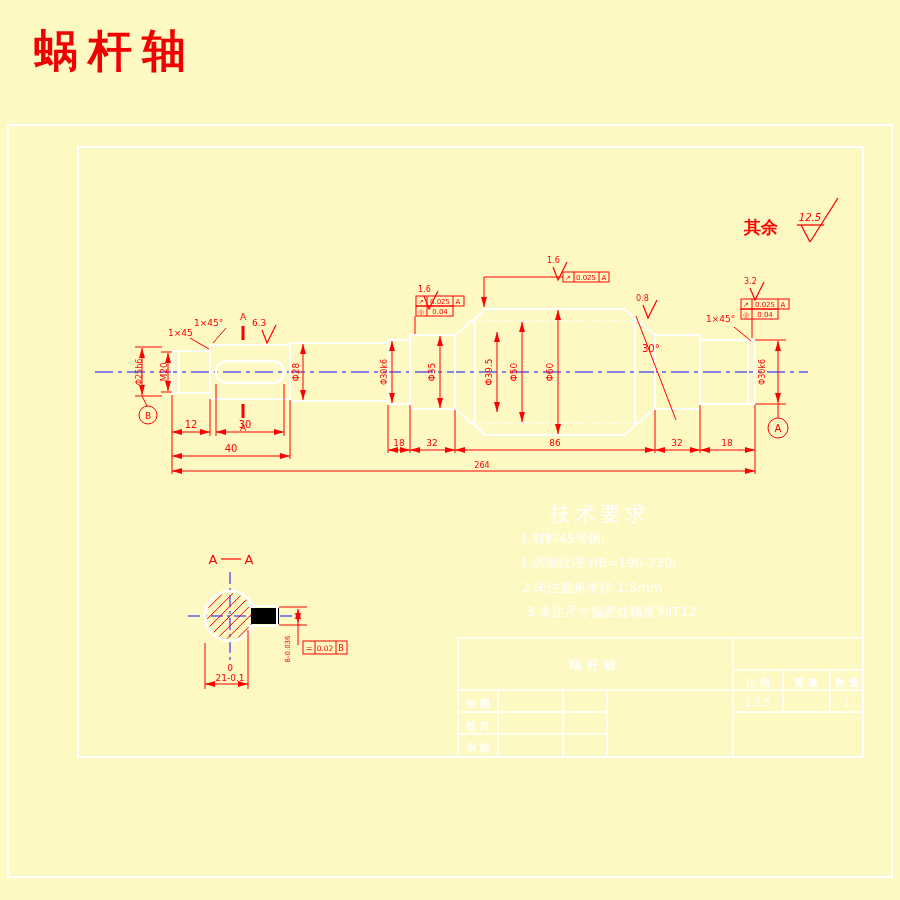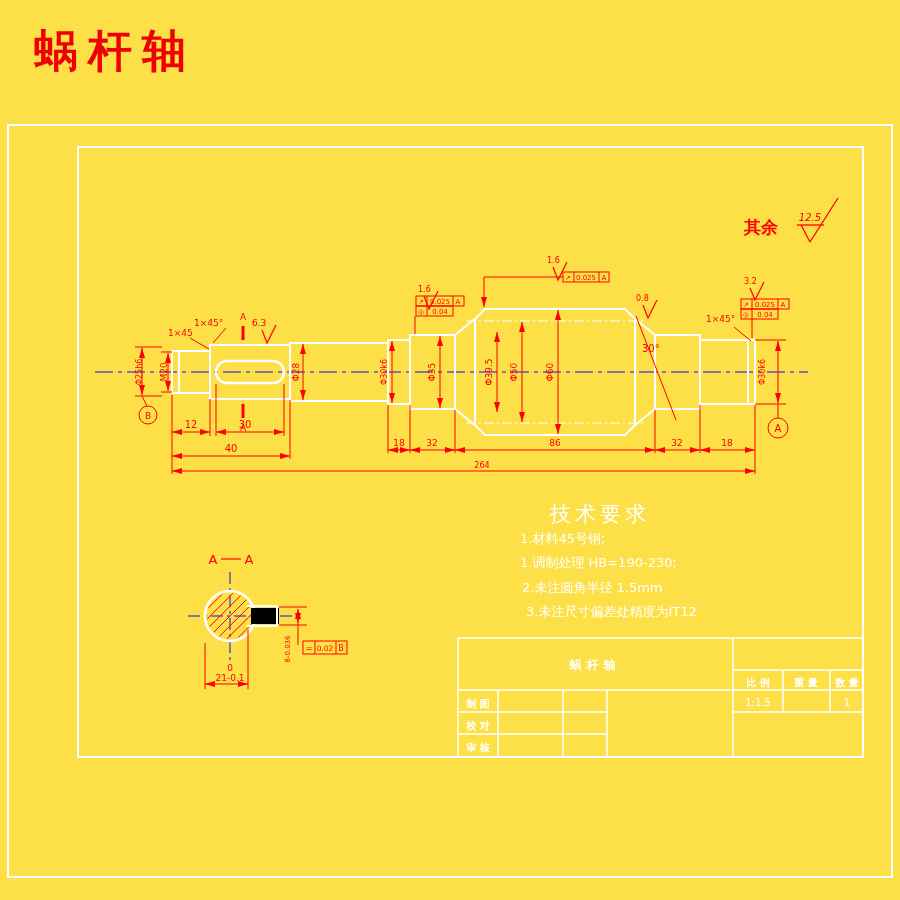--- a/index.html
+++ b/index.html
@@ -1,16 +1,16 @@
 <!DOCTYPE html>
 <html><head>
 <meta charset="utf-8">
 <style>
   html,body{margin:0;padding:0;background:#000;width:900px;height:900px;overflow:hidden;}
-  #stage{position:relative;width:900px;height:900px;background:#fde047;font-family:"Liberation Sans",sans-serif;}
+  #stage{position:relative;width:900px;height:900px;background:#fef9c3;font-family:"Liberation Sans",sans-serif;}
   #main-title{position:absolute;left:34px;top:22px;color:#f00000;font-family:"DejaVu Serif",serif;
     font-weight:bold;font-size:44px;letter-spacing:10px;}
   svg text{font-family:"DejaVu Sans","Liberation Sans",sans-serif;}
   .red{fill:#ff0000;}
 </style>
 </head>
 <body>
 
 <div id="stage">
   <div id="main-title">蜗杆轴</div>

